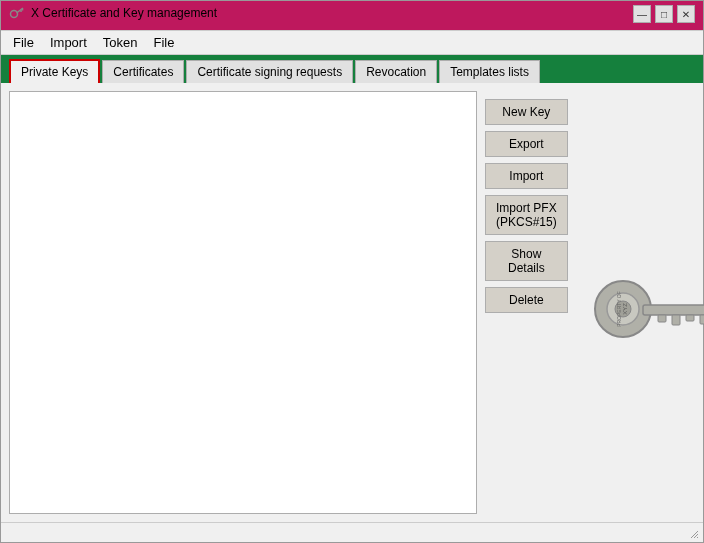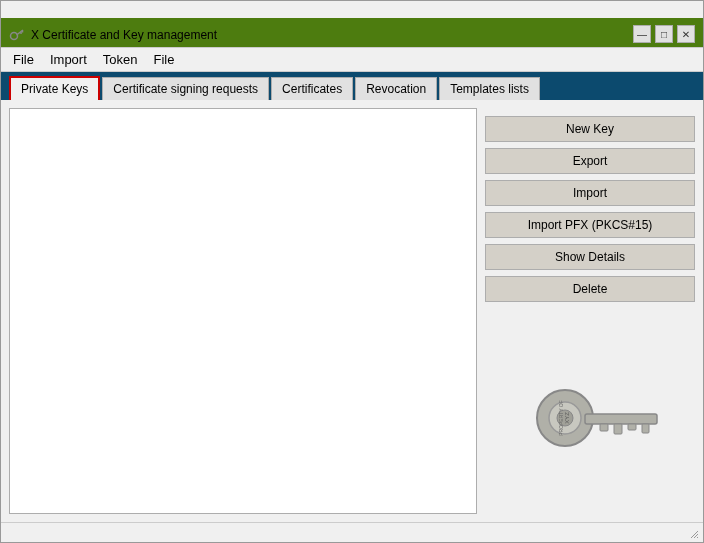--- a/index.html
+++ b/index.html
@@ -13,28 +13,27 @@
     }
     .window {
       width: 704px;
       height: 543px;
       background: #f0f0f0;
       border: 1px solid #999;
       display: flex;
       flex-direction: column;
     }
     .title-bar {
-      background: #4d7c0f;
+      background: #be185d;
       border-bottom: 1px solid #ccc;
       display: flex;
-      align-items: flex-end;
+      align-items: flex-start;
       justify-content: space-between;
       padding: 4px 8px;
       height: 30px;
-      margin-top: 17px;
     }
     .title-bar-left {
       display: flex;
       align-items: center;
       gap: 6px;
     }
     .title-icon {
       width: 16px;
       height: 16px;
     }
@@ -69,21 +68,21 @@
     .menu-item {
       padding: 2px 8px;
       cursor: pointer;
       font-size: 13px;
       color: #000;
     }
     .tabs-bar {
       display: flex;
       align-items: flex-end;
       padding: 4px 8px 0 8px;
-      background: #0c4a6e;
+      background: #15803d;
       gap: 2px;
     }
     .tab {
       padding: 4px 10px;
       background: #e1e1e1;
       border: 1px solid #adadad;
       border-bottom: none;
       cursor: pointer;
       font-size: 12px;
       color: #000;
@@ -105,21 +104,21 @@
     }
     .list-panel {
       flex: 1;
       background: #fff;
       border: 1px solid #adadad;
       min-height: 0;
     }
     .right-panel {
       width: 210px;
       display: flex;
-      flex-direction: column;
+      flex-direction: row;
       gap: 0;
     }
     .action-buttons {
       display: flex;
       flex-direction: column;
       gap: 6px;
       padding: 8px 0;
     }
     .action-btn {
       background: #d4d0c8;
@@ -184,22 +183,22 @@
 
   <div class="menubar">
     <span class="menu-item">File</span>
     <span class="menu-item">Import</span>
     <span class="menu-item">Token</span>
     <span class="menu-item">File</span>
   </div>
 
   <div class="tabs-bar">
     <div class="tab active">Private Keys</div>
+    <div class="tab">Certificates</div>
     <div class="tab">Certificate signing requests</div>
-    <div class="tab">Certificates</div>
     <div class="tab">Revocation</div>
     <div class="tab">Templates lists</div>
   </div>
 
   <div class="main-content">
 
     <div class="list-panel"></div>
 
     <div class="right-panel">
       <div class="action-buttons">

